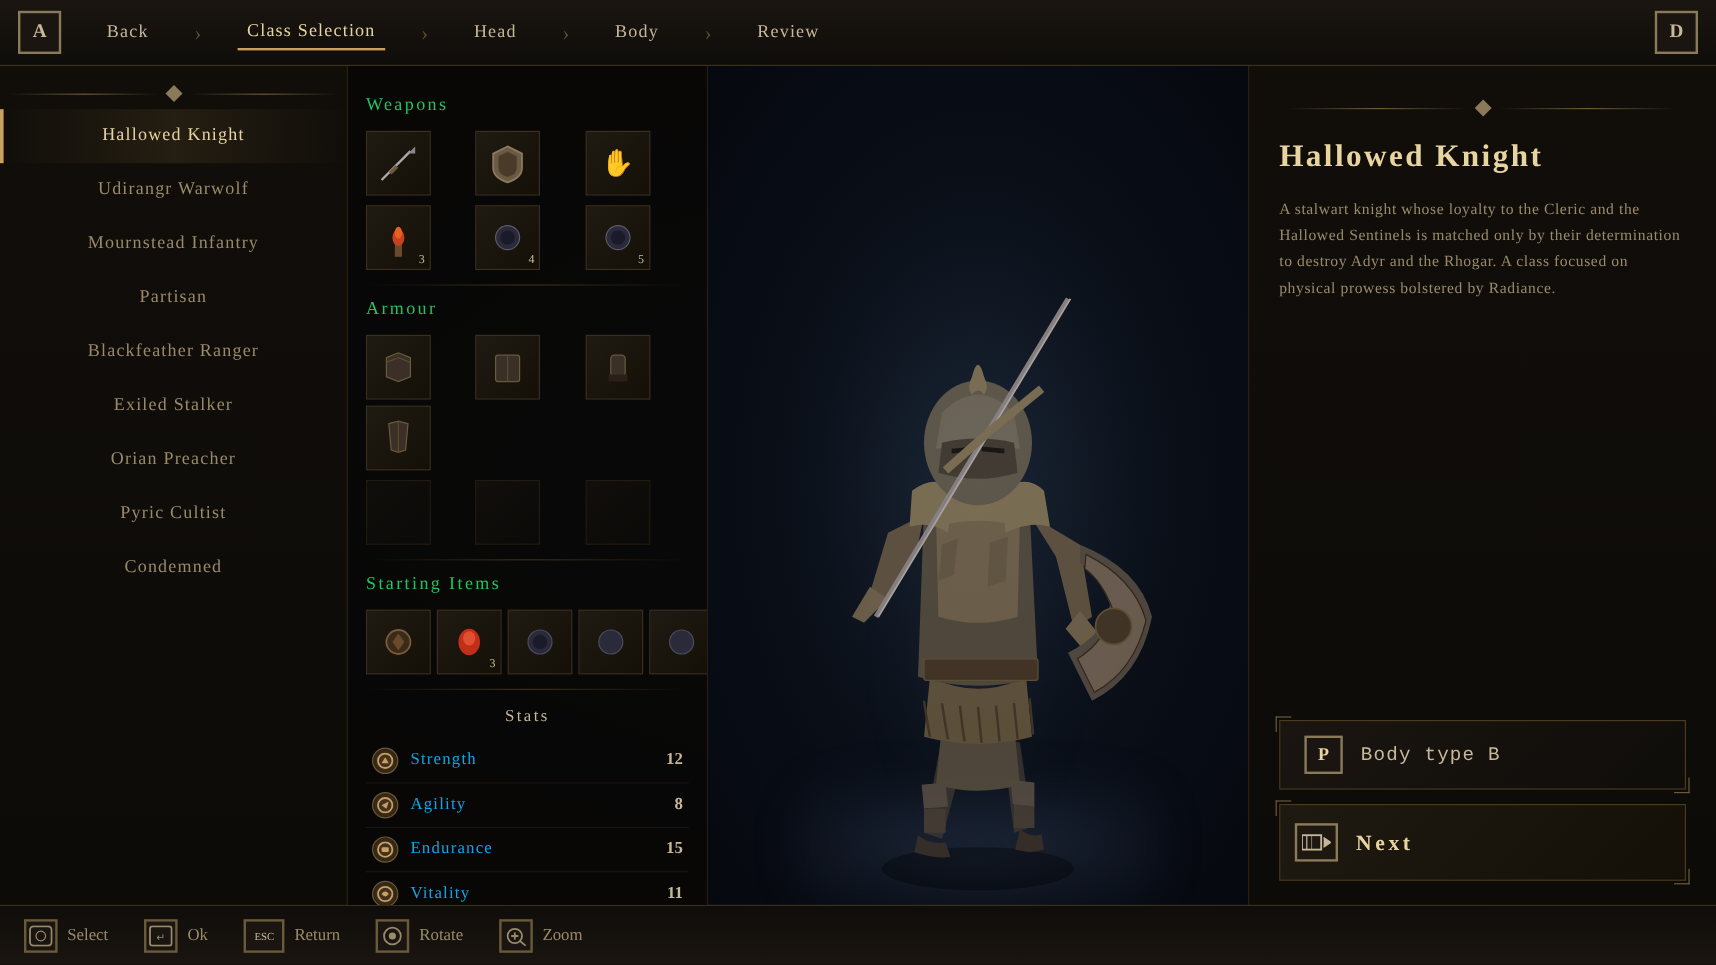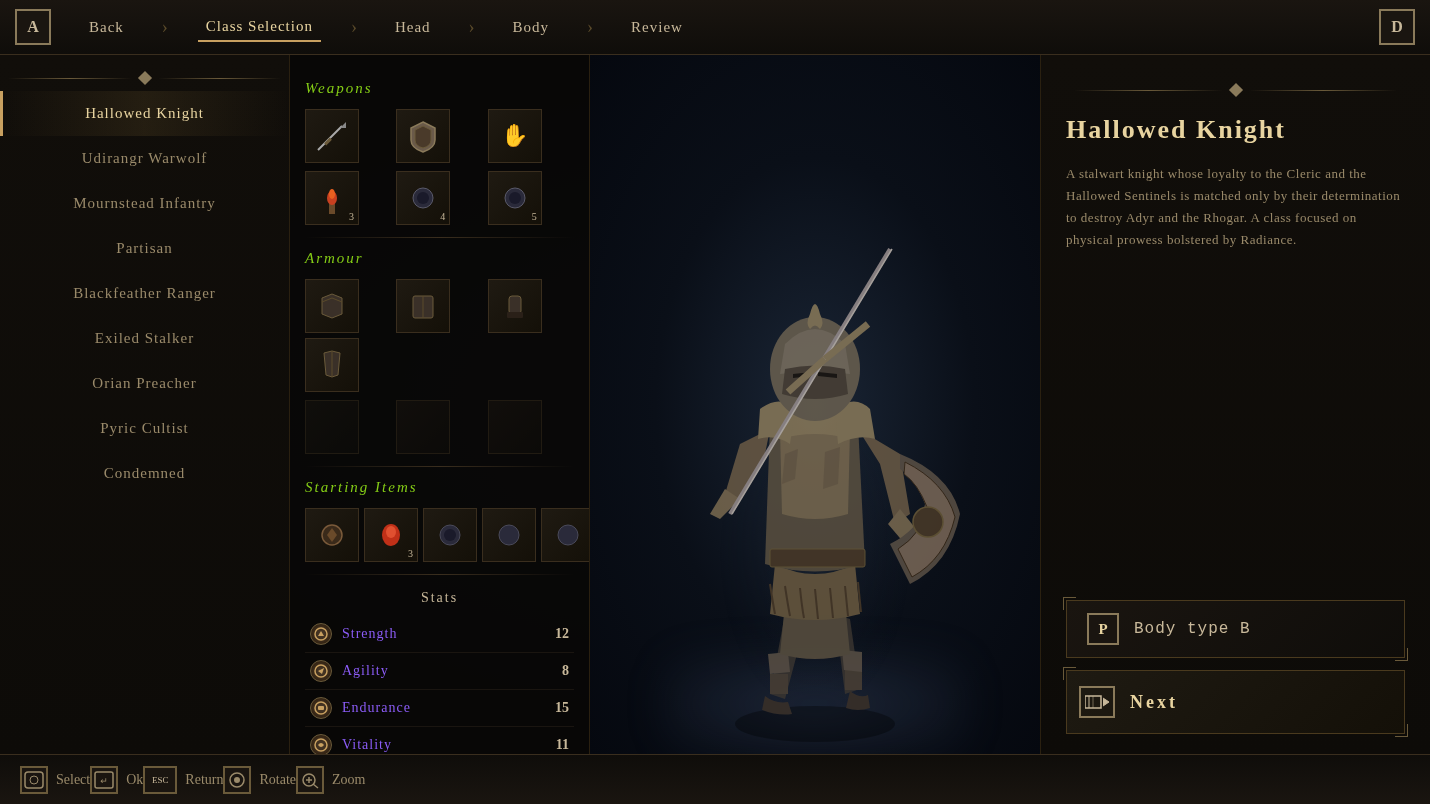--- a/index.html
+++ b/index.html
@@ -144,26 +144,25 @@
     
     .center-panel {
       width: 300px;
       background: rgba(8, 7, 5, 0.9);
       border-right: 1px solid #2a2010;
       padding: 20px 15px;
       overflow-y: auto;
     }
 
     .section-title {
-      color: #84cc16;
+      color: #22c55e;
       font-size: 15px;
       letter-spacing: 2px;
       margin-bottom: 12px;
       margin-top: 5px;
-      font-style: italic;
     }
 
     .items-grid {
       display: grid;
       grid-template-columns: repeat(3, 1fr);
       gap: 5px;
       margin-bottom: 8px;
     }
 
     .item-slot {
@@ -216,21 +215,21 @@
       align-items: center;
       justify-content: center;
       flex-shrink: 0;
       font-size: 10px;
       color: #c8b89a;
     }
 
     .stat-name {
       flex: 1;
       font-size: 14px;
-      color: #8b5cf6;
+      color: #0ea5e9;
       letter-spacing: 1px;
     }
 
     .stat-value {
       font-size: 14px;
       color: #c8b89a;
       font-weight: bold;
       min-width: 20px;
       text-align: right;
     }
@@ -390,20 +389,21 @@
       position: absolute;
       bottom: 0;
       left: 0;
       right: 0;
       height: 50px;
       background: linear-gradient(180deg, #0f0d0a 0%, #1a1510 100%);
       border-top: 1px solid #3a2e1e;
       display: flex;
       align-items: center;
       padding: 12px 20px;
+      gap: 30px;
       z-index: 10;
       text-align: center;
     }
 
     .bottom-action {
       display: flex;
       align-items: center;
       gap: 8px;
       color: #9a8a6a;
       font-size: 14px;

